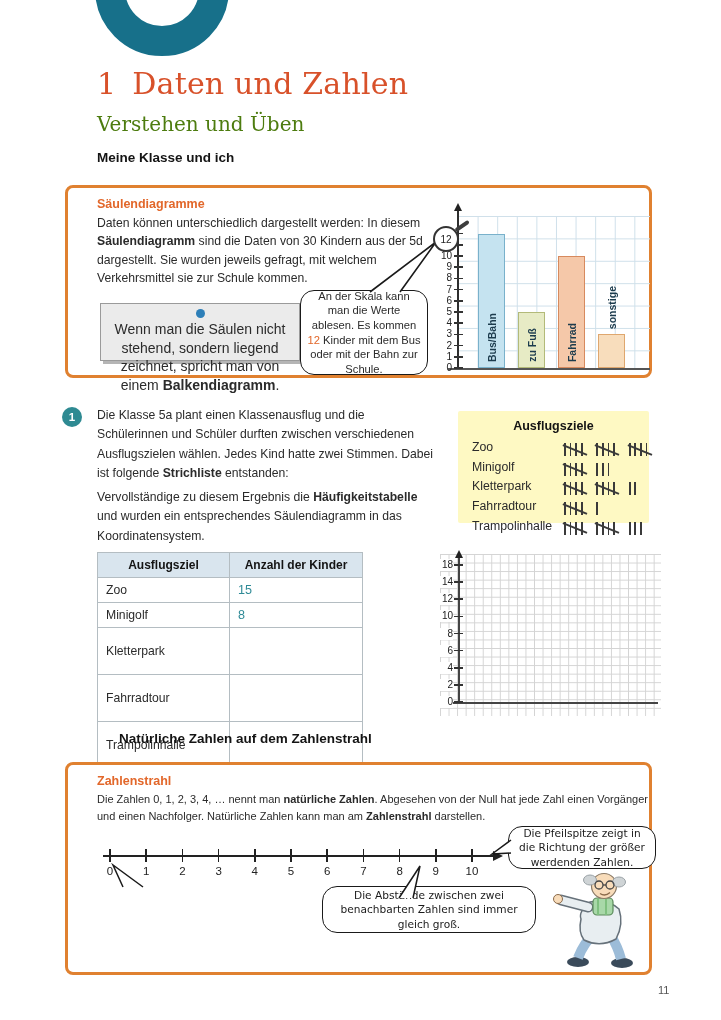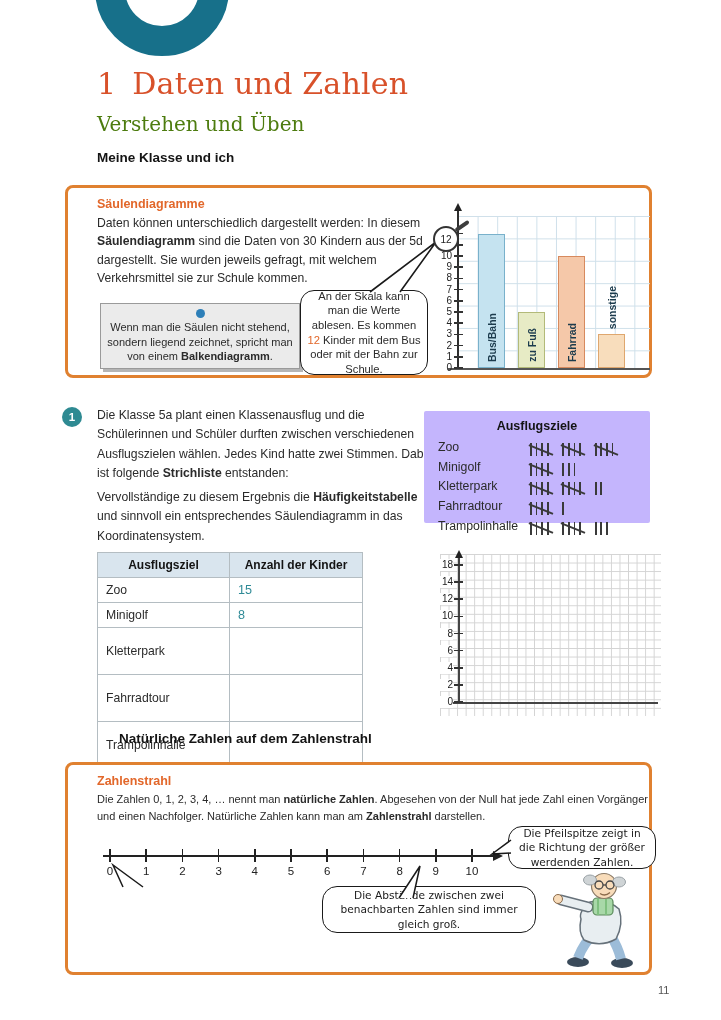--- a/index.html
+++ b/index.html
@@ -12,22 +12,22 @@
   .h1{position:absolute;left:97px;top:66px;font-family:"DejaVu Serif",serif;font-size:30px;color:#d8512a;letter-spacing:0.2px;}
   .h1 .num{margin-right:16px;}
   .subtitle{position:absolute;left:97px;top:112px;font-family:"DejaVu Serif",serif;font-size:20px;color:#4d7c0f;}
   .sheading{position:absolute;left:97px;font-size:13.5px;font-weight:bold;color:#141414;}
   
   .obox{position:absolute;left:65px;width:587px;border:3px solid #e08130;border-radius:8px;background:#fff;box-sizing:border-box;}
   .oboxhead{position:absolute;font-size:12.5px;font-weight:bold;color:#e2672a;}
   .bodytext{position:absolute;font-size:12.2px;line-height:1.5;color:#2b2b2b;}
   .b{font-weight:bold;}
   
-  .graybox{position:absolute;left:100px;top:303px;width:200px;height:66px;background:#ebebeb;border:1px solid #9a9a9a;
-           box-shadow:3px 3px 0 rgba(90,90,90,0.45);text-align:center;font-size:11px;line-height:1.33;padding-top:3px;box-sizing:border-box;}
+  .graybox{position:absolute;left:100px;top:303px;width:200px;height:58px;background:#ebebeb;border:1px solid #9a9a9a;
+           box-shadow:3px 3px 0 rgba(90,90,90,0.45);text-align:center;font-size:14px;line-height:1.33;padding-top:3px;box-sizing:border-box;}
   .infodot{width:9px;height:9px;border-radius:50%;background:#2d7fb8;margin:2px auto 2px auto;}
   
   .bubble{position:absolute;background:#fff;border:1.6px solid #1a1a1a;border-radius:14px;text-align:center;
           display:flex;align-items:center;justify-content:center;box-sizing:border-box;z-index:3;}
   .bubble .inner{width:100%;padding:4px 6px;}
   .tail{position:absolute;z-index:4;}
   .hand{font-size:10.6px;line-height:1.38;color:#1a1a1a;font-family:"DejaVu Sans",sans-serif;}
   .orange-num{color:#e2672a;}
   
   .chart1{position:absolute;left:440px;top:208px;width:213px;height:172px;}
@@ -42,21 +42,21 @@
   .cbar{position:absolute;width:27px;border:1px solid;box-sizing:border-box;}
   .cbarlab{position:absolute;bottom:5px;left:50%;transform:translateX(-50%) rotate(180deg);writing-mode:vertical-rl;
            font-weight:bold;font-size:10.5px;color:#1c3b4d;white-space:nowrap;}
   .magwrap{position:absolute;left:-7px;top:10px;width:44px;height:40px;z-index:5;}
   .magcircle{position:absolute;left:0;top:8px;width:22px;height:22px;border:2px solid #333;border-radius:50%;background:#fff;
              display:flex;align-items:center;justify-content:center;font-size:10px;color:#222;}
   .maghandle{position:absolute;left:21px;top:6px;width:16px;height:3.6px;background:#3d3d3d;border-radius:2px;transform:rotate(-35deg);}
   
   .exbadge{position:absolute;left:62px;top:407px;width:20px;height:20px;border-radius:50%;background:#2e8a92;color:#fff;
            font-size:11.5px;font-weight:bold;display:flex;align-items:center;justify-content:center;}
-  .tallybox{position:absolute;left:424px;top:411px;width:226px;height:112px;background:#c4b5fd;border-radius:2px;}
+  .tallybox{position:absolute;left:458px;top:411px;width:191px;height:112px;background:#fef9c3;border-radius:2px;}
   .tallytitle{position:absolute;top:8px;width:100%;text-align:center;font-size:12.5px;font-weight:bold;color:#141414;}
   .trow{position:absolute;left:0;width:100%;height:19px;}
   .tlab{position:absolute;left:14px;top:0;font-size:12.3px;color:#2b2b2b;}
   .tmarks{position:absolute;left:106px;top:3px;display:flex;gap:10px;}
   .tg{position:relative;display:inline-flex;height:13px;}
   .tg i{display:inline-block;width:1.8px;height:13px;background:#3a3a3a;margin-right:3.8px;}
   .tg.five::after{content:"";position:absolute;left:-2px;top:5.5px;width:26px;height:1.8px;background:#3a3a3a;transform:rotate(22deg);}
   
   .freqtable{position:absolute;left:97px;top:552px;border-collapse:collapse;font-size:12.2px;}
   .freqtable th,.freqtable td{border:1px solid #b4bdc2;padding:0 8px;}
@@ -164,21 +164,21 @@
       <div class="cbar" style="left: 158px; top: 126.4px; height: 33.6px; background: rgb(248, 221, 188); border-color: rgb(223, 167, 110);">
         <span class="cbarlab" style="bottom: 37.6px;">sonstige</span>
       </div>
     </div>
 
   <div class="exbadge">1</div>
   <div class="bodytext" style="left:97px;top:406px;width:340px;line-height:1.58;">
     <span>Die Klasse 5a plant einen Klassenausflug und die Schülerinnen und Schüler durften zwischen verschiedenen Ausflugszielen wählen. Jedes Kind hatte zwei Stimmen. Dabei ist folgende </span><span class="b">Strichliste</span><span> entstanden:</span>
   </div>
   <div class="bodytext" style="left:97px;top:488px;width:340px;line-height:1.58;">
-    <span>Vervollständige zu diesem Ergebnis die </span><span class="b">Häufigkeitstabelle</span><span> und sinnvoll ein entsprechendes Säulendiagramm in das Koordinatensystem.</span>
+    <span>Vervollständige zu diesem Ergebnis die </span><span class="b">Häufigkeitstabelle</span><span> und wurden ein entsprechendes Säulendiagramm in das Koordinatensystem.</span>
   </div>
 
   <div class="tallybox">
     <div class="tallytitle">Ausflugsziele</div>
     <div>
         <div class="trow" style="top: 29px;">
           <span class="tlab">Zoo</span>
           <span class="tmarks">
             <span class="tg five">
               <i></i>

